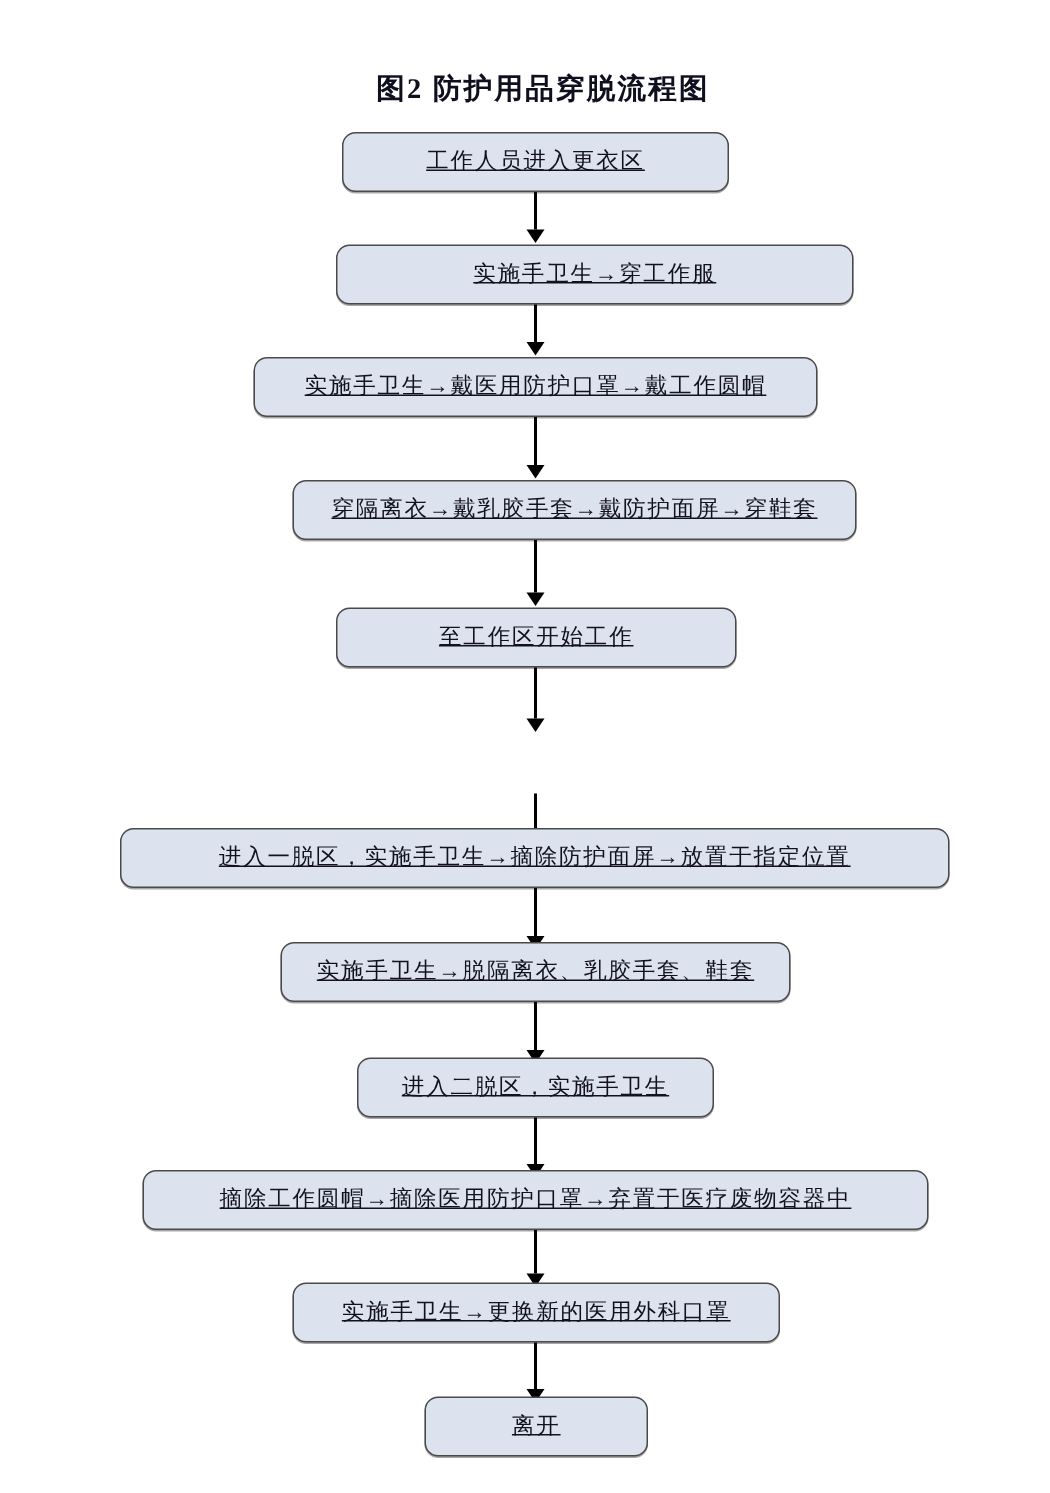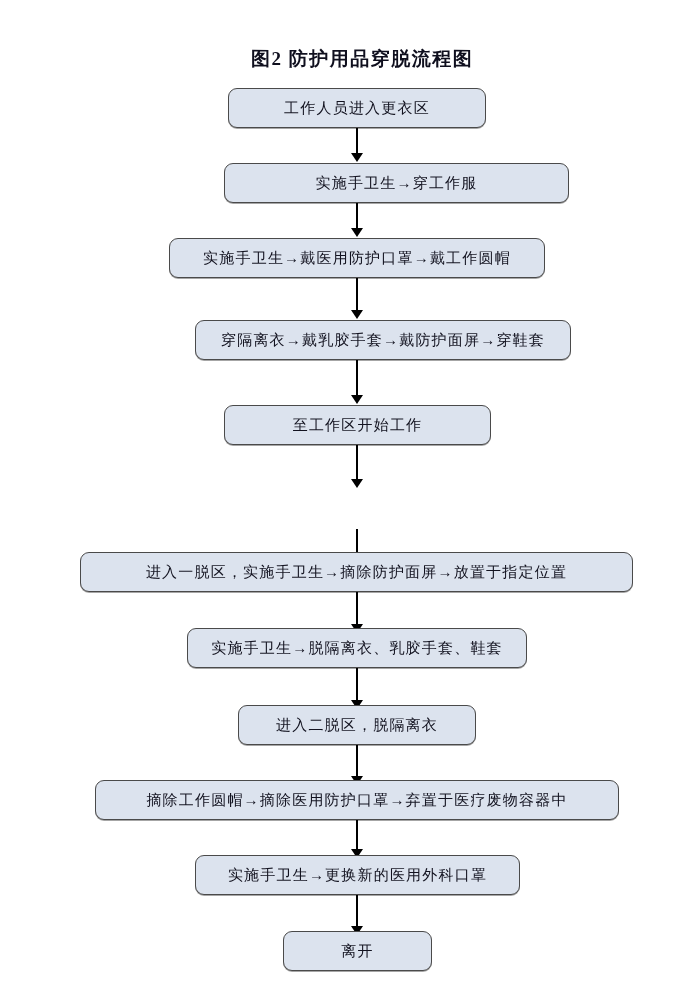--- a/index.html
+++ b/index.html
@@ -51,20 +51,21 @@
     color: #12121f;
     box-shadow: 0 1px 0 rgba(0,0,0,0.35);
     line-height: 1.2;
     white-space: nowrap;
     font-family: "Liberation Serif", "DejaVu Serif", serif;
   }
 
   .node-text {
     display: inline-block;
     padding: 0 6px;
+    text-decoration: underline;
   }
 
   .connector {
     position: absolute;
     width: 14px;
   }
   .connector .shaft {
     position: absolute;
     left: 6px;
     top: 0;
@@ -143,21 +144,21 @@
 
   <div class="node" style="left:187px; top:628px; width:340px; height:40px;">
     <span class="node-text">实施手卫生→脱隔离衣、乳胶手套、鞋套</span>
   </div>
   <div class="connector" style="left:350px; top:668px; height:41px;">
     <div class="shaft" style="height:32px;"></div>
     <div class="head" style="top:32px;"></div>
   </div>
 
   <div class="node" style="left:238px; top:705px; width:238px; height:40px;">
-    <span class="node-text">进入二脱区，脱隔离衣</span>
+    <span class="node-text">进入二脱区，实施手卫生</span>
   </div>
   <div class="connector" style="left:350px; top:745px; height:40px;">
     <div class="shaft" style="height:31px;"></div>
     <div class="head" style="top:31px;"></div>
   </div>
 
   <div class="node" style="left:95px; top:780px; width:524px; height:40px;">
     <span class="node-text">摘除工作圆帽→摘除医用防护口罩→弃置于医疗废物容器中</span>
   </div>
   <div class="connector" style="left:350px; top:820px; height:38px;">

